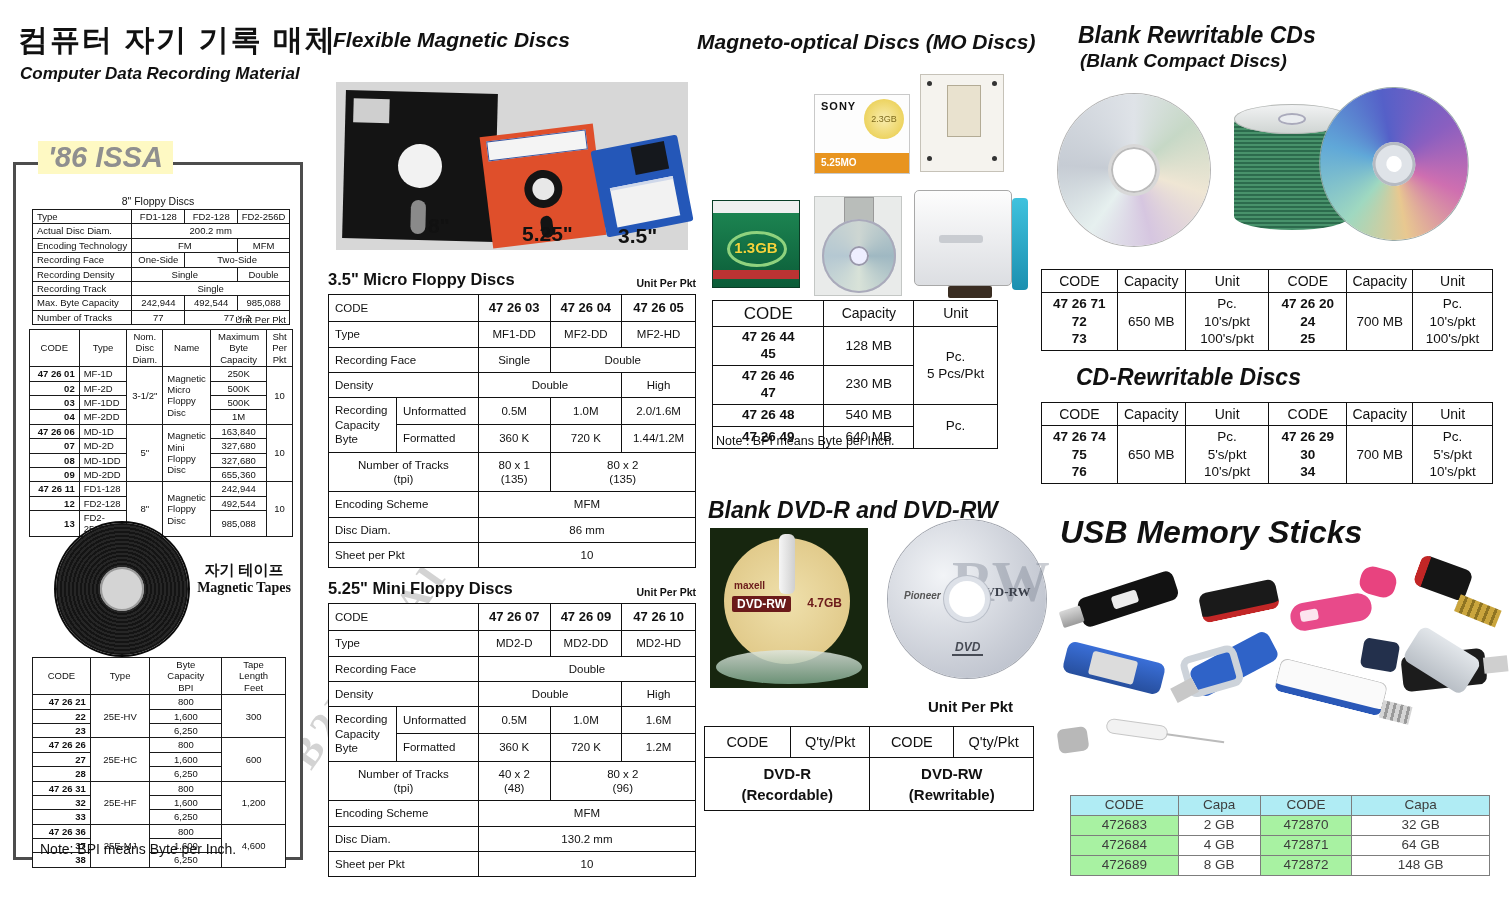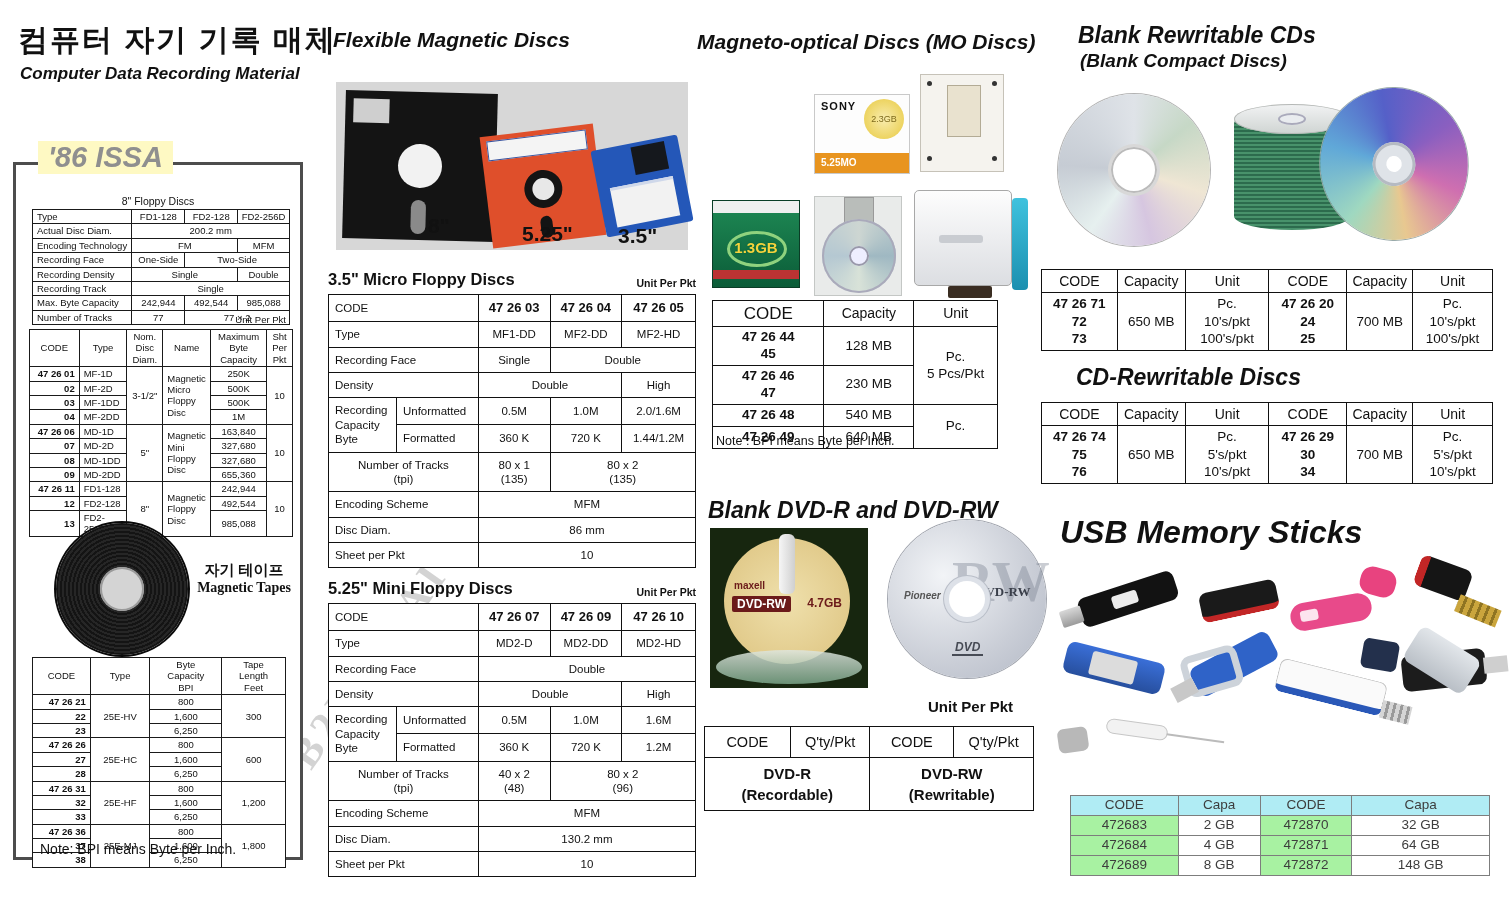--- a/index.html
+++ b/index.html
@@ -285,21 +285,21 @@
             <td>1,600</td>
           </tr>
       <tr>
             <td class="codec">33</td>
             <td>6,250</td>
           </tr>
       <tr>
             <td class="codec">47 26 36</td>
             <td rowspan="3">25E-MJ</td>
             <td>800</td>
-            <td rowspan="3">1,800</td>
+            <td rowspan="3">4,600</td>
           </tr>
       <tr>
             <td class="codec">37</td>
             <td>1,600</td>
           </tr>
       <tr>
             <td class="codec">38</td>
             <td>6,250</td>
           </tr>
     </tbody>

